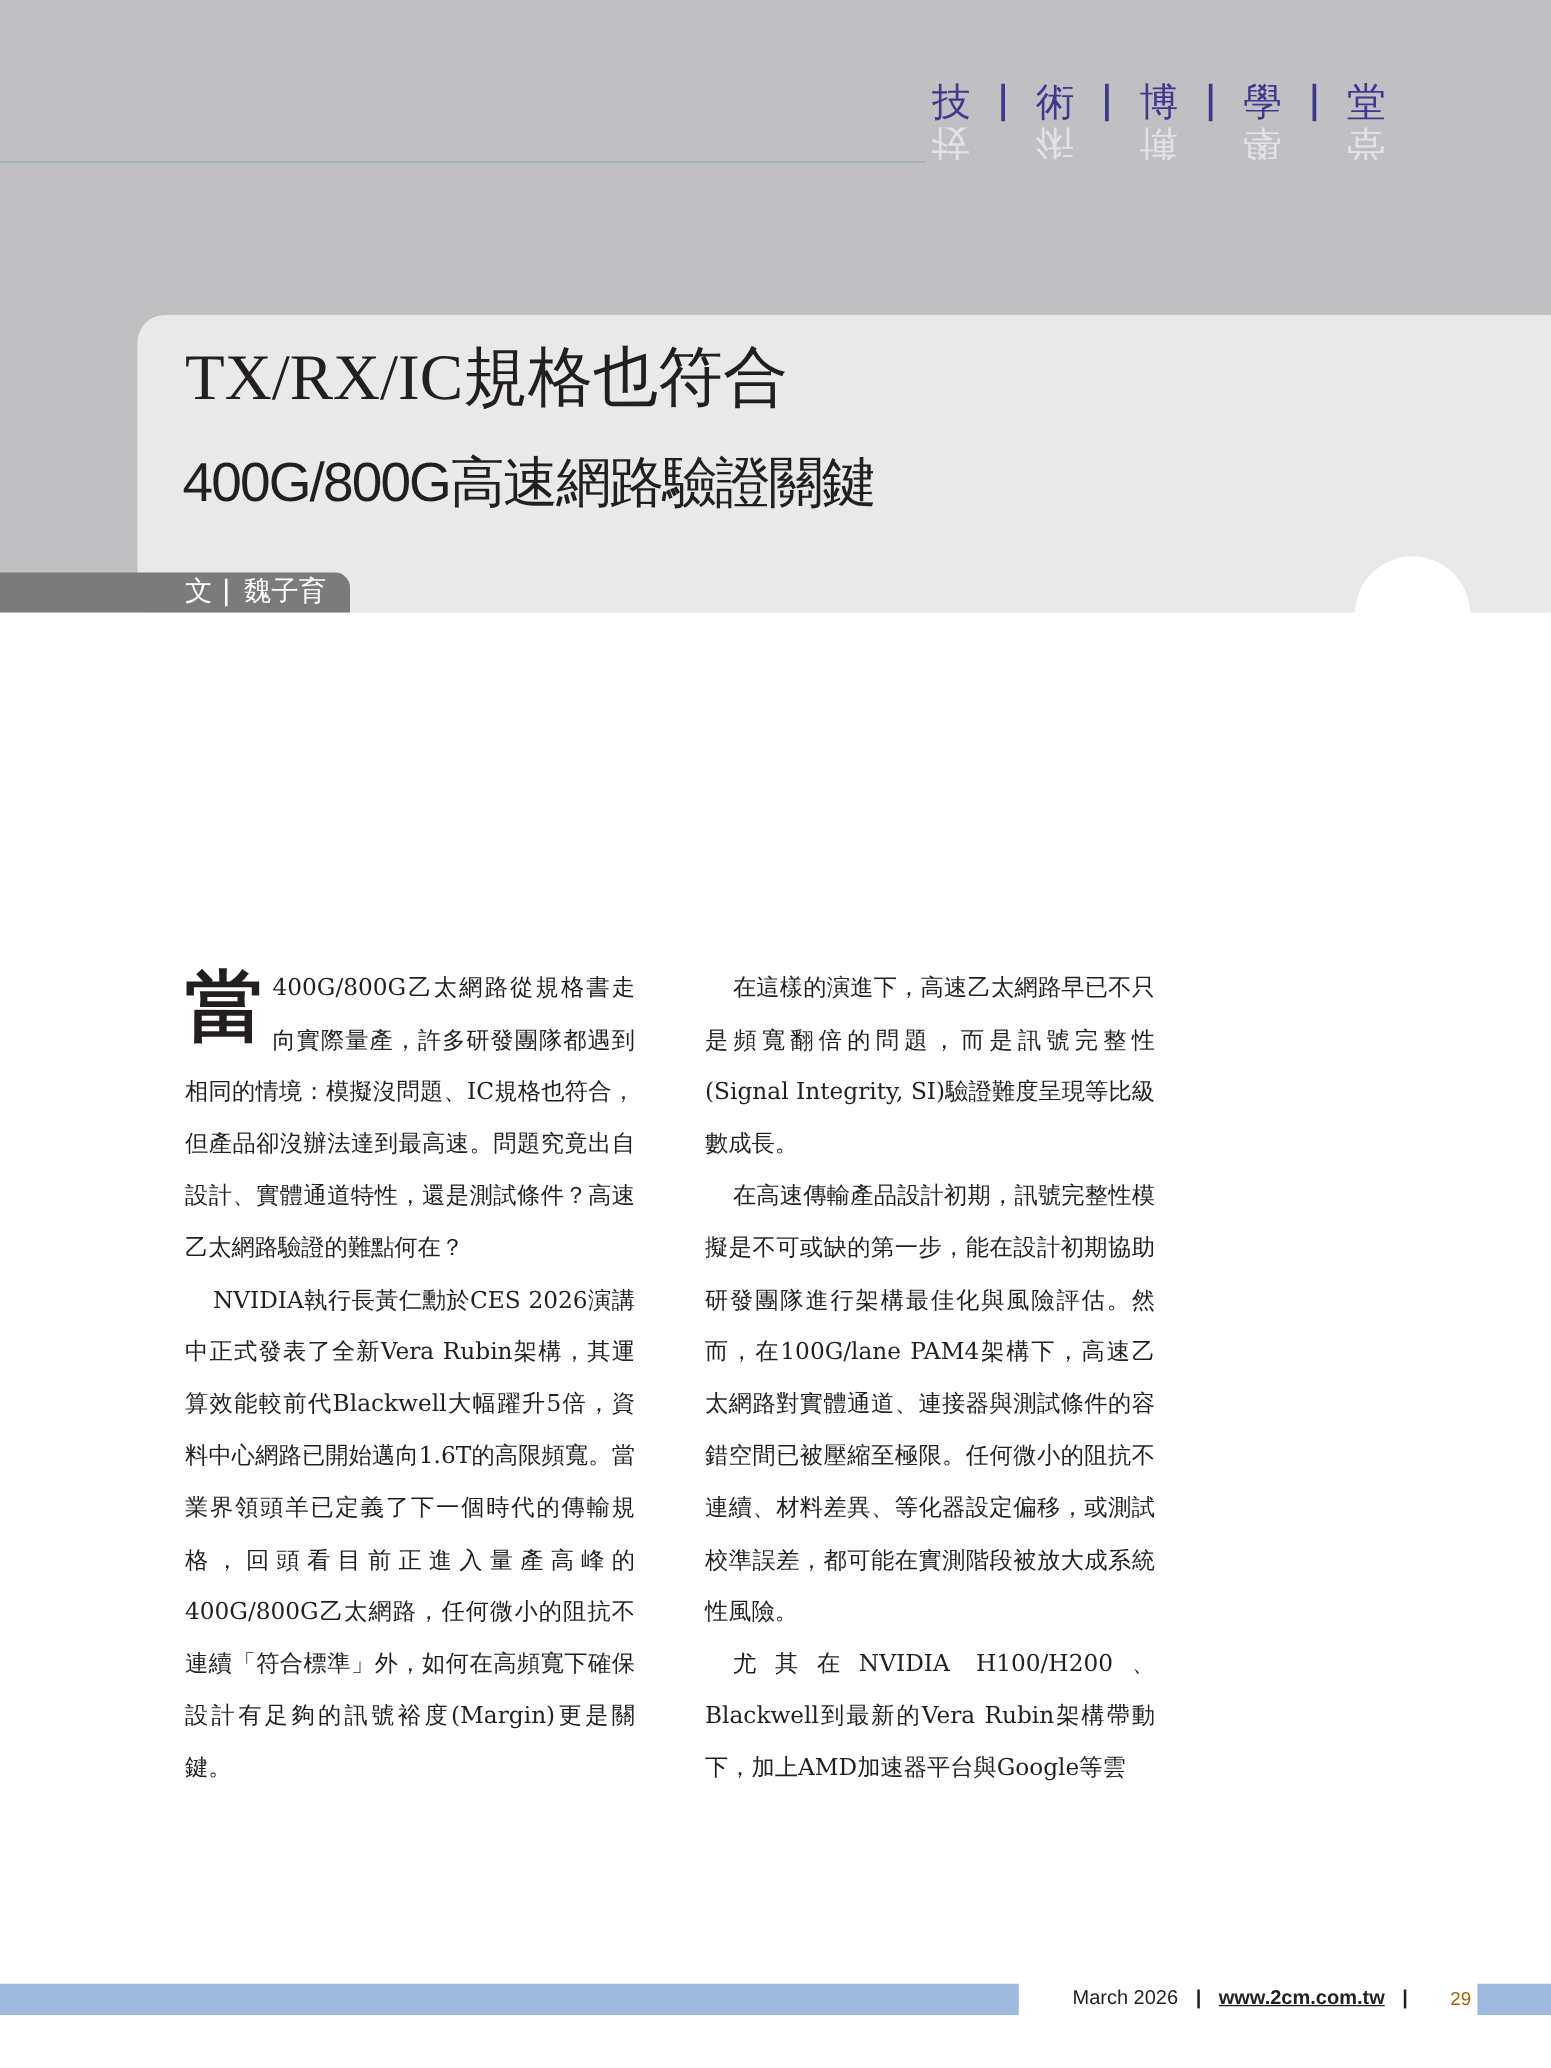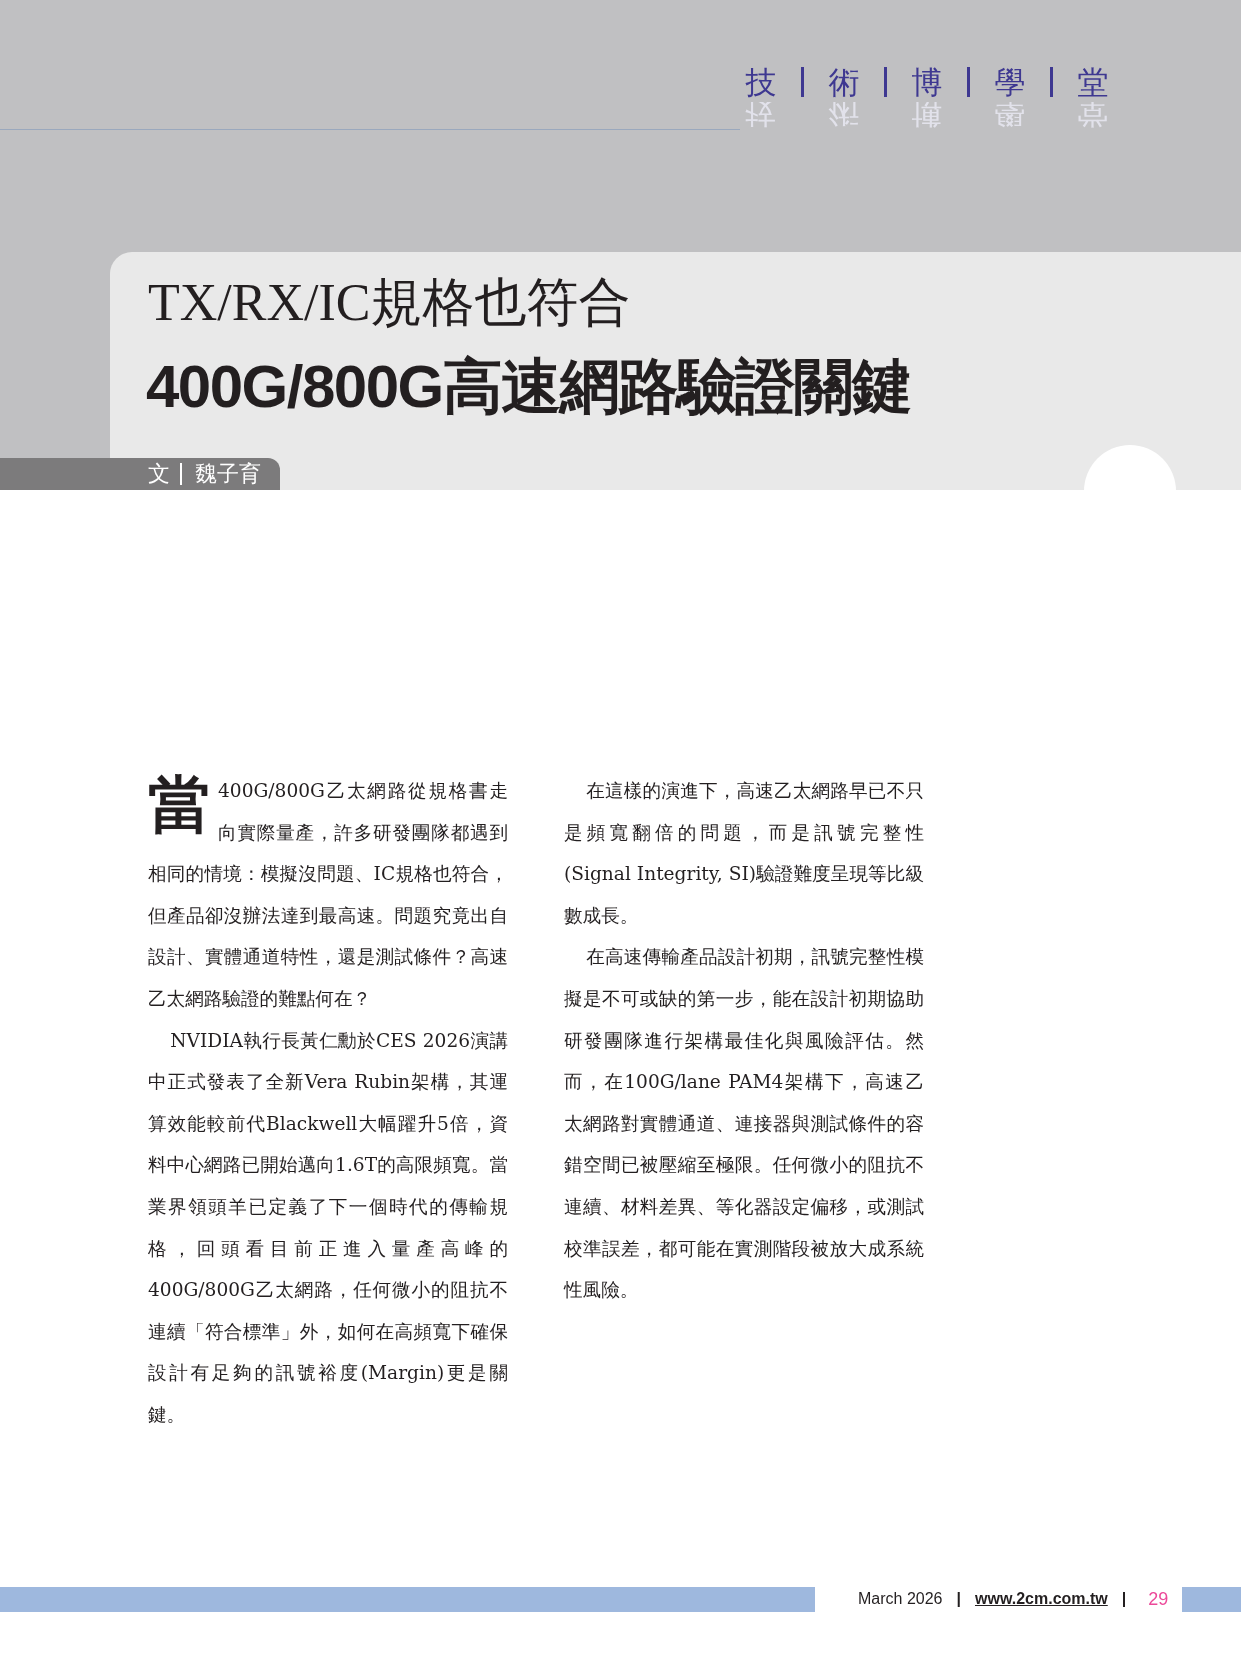--- a/index.html
+++ b/index.html
@@ -48,21 +48,21 @@
     background: #e9e9e9; border-top-left-radius: 22px;
   }
   .subtitle {
     position: absolute; left: 148px; top: 268px;
     font-family: "Liberation Serif", "DejaVu Serif", serif;
     font-size: 52px; color: #231f20; line-height: 70px; white-space: nowrap;
   }
   .main-title {
     position: absolute; left: 146px; top: 345px;
     font-family: "Liberation Sans", "DejaVu Sans", sans-serif;
-    font-weight: bold; font-size: 60px; color: #231f20; line-height: 84px;
+    font-weight: normal; font-size: 44px; color: #231f20; line-height: 84px;
     letter-spacing: -1.5px; white-space: nowrap;
   }
   .author-tab {
     position: absolute; left: 0; top: 458px; width: 280px; height: 32px;
     background: #7c7b7c; border-top-right-radius: 12px;
     color: #ffffff; font-family: "DejaVu Sans", sans-serif; font-size: 22px;
     line-height: 32px;
   }
   .author-tab .inner { position: absolute; left: 148px; top: 0; display: flex; align-items: center; }
   .author-tab .bar { width: 2px; height: 22px; background: #fff; margin: 0 13px 0 10px; }
@@ -96,21 +96,21 @@
     position: absolute; left: 1182px; top: 1587px; width: 59px; height: 25px; background: #9eb8de;
   }
   .footer-text {
     position: absolute; left: 858px; top: 1586px; height: 26px;
     display: flex; align-items: center;
     font-family: "Liberation Sans", "DejaVu Sans", sans-serif; font-size: 16px; color: #231f20;
     white-space: nowrap;
   }
   .footer-text .pipe { margin: 0 14px; font-weight: bold; }
   .footer-text .url { font-weight: bold; text-decoration: underline; }
-  .footer-text .page { margin-left: 8px; font-size: 18px; color: #ec4899; }
+  .footer-text .page { margin-left: 20px; font-size: 15px; color: #a16207; }
 </style>
 </head>
 <body>
 
 <div class="top-band"></div>
 <div class="top-rule"></div>
 
 <div class="section-header">
   <div class="section-zh">
     <span class="ch">技</span>
@@ -152,20 +152,21 @@
 </div>
 
 <div class="col col-left">
   <p><span class="dropcap">當</span><span>400G/800G乙太網路從規格書走向實際量產，許多研發團隊都遇到相同的情境：模擬沒問題、IC規格也符合，但產品卻沒辦法達到最高速。問題究竟出自設計、實體通道特性，還是測試條件？高速乙太網路驗證的難點何在？</span></p>
   <p class="indent">NVIDIA執行長黃仁勳於CES 2026演講中正式發表了全新Vera Rubin架構，其運算效能較前代Blackwell大幅躍升5倍，資料中心網路已開始邁向1.6T的高限頻寬。當業界領頭羊已定義了下一個時代的傳輸規格，回頭看目前正進入量產高峰的400G/800G乙太網路，任何微小的阻抗不連續「符合標準」外，如何在高頻寬下確保設計有足夠的訊號裕度(Margin)更是關鍵。</p>
 </div>
 
 <div class="col col-right">
   <p class="indent">在這樣的演進下，高速乙太網路早已不只是頻寬翻倍的問題，而是訊號完整性(Signal Integrity, SI)驗證難度呈現等比級數成長。</p>
   <p class="indent">在高速傳輸產品設計初期，訊號完整性模擬是不可或缺的第一步，能在設計初期協助研發團隊進行架構最佳化與風險評估。然而，在100G/lane PAM4架構下，高速乙太網路對實體通道、連接器與測試條件的容錯空間已被壓縮至極限。任何微小的阻抗不連續、材料差異、等化器設定偏移，或測試校準誤差，都可能在實測階段被放大成系統性風險。</p>
+  <p class="indent">尤其在NVIDIA H100/H200、Blackwell到最新的Vera Rubin架構帶動下，加上AMD加速器平台與Google等雲</p>
 </div>
 
 <div class="footer-bar-left"></div>
 <div class="footer-bar-right"></div>
 <div class="footer-text">
   <span>March 2026</span>
   <span class="pipe">|</span>
   <span class="url">www.2cm.com.tw</span>
   <span class="pipe">|</span>
   <span class="page">29</span>

